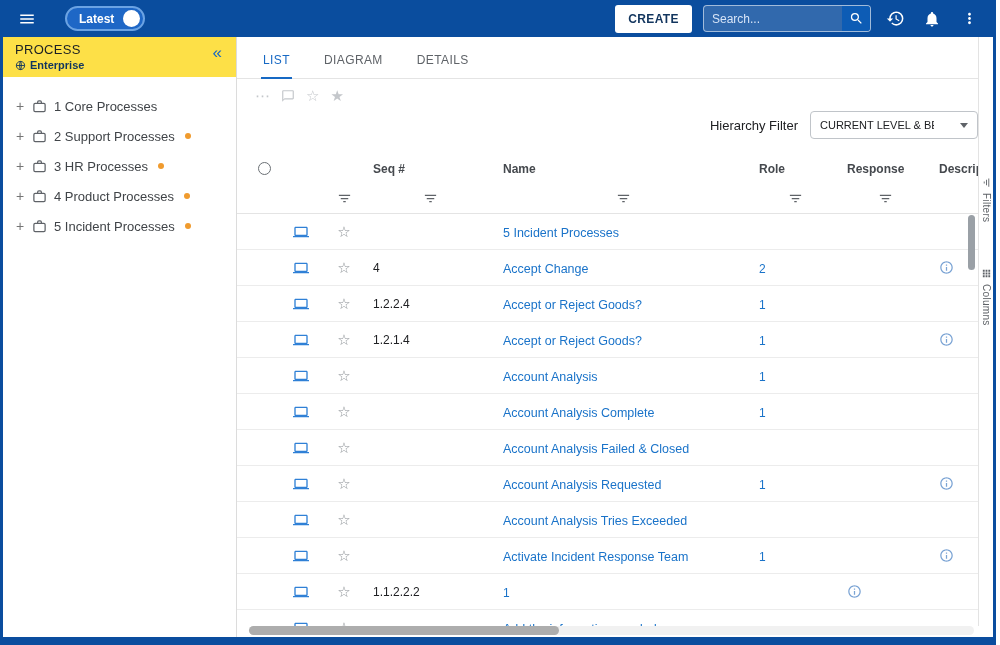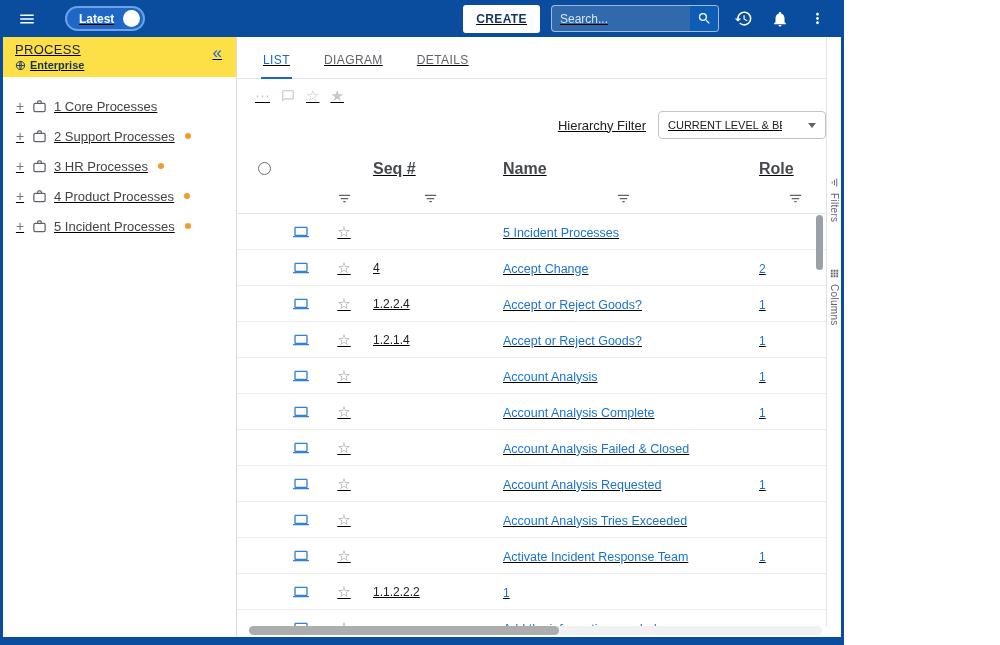--- a/index.html
+++ b/index.html
@@ -1,20 +1,20 @@
 <!DOCTYPE html>
 <html><head>
 <meta charset="utf-8">
 <style>
   * { box-sizing: border-box; margin: 0; padding: 0; }
   html, body { width: 1000px; height: 645px; overflow: hidden; }
   body { font-family: "Liberation Sans", sans-serif; }
   button { border: none; background: none; font-family: inherit; cursor: pointer; }
 
-  .app { width: 844px; height: 645px; background: #0a4d9e; display: flex; flex-direction: column; text-decoration: underline; }
+  .app { width: 996px; height: 645px; background: #0a4d9e; display: flex; flex-direction: column; }
 
   
   .topbar { height: 37px; flex: 0 0 37px; display: flex; align-items: center; padding: 0 14px; gap: 11px; }
   .icon-btn { width: 26px; height: 26px; display: flex; align-items: center; justify-content: center; }
   .latest-pill { margin-left: 14px; height: 25px; border-radius: 14px; background: #1e67c6; border: 2px solid #6ba3e3;
                  display: flex; align-items: center; gap: 9px; padding: 0 3px 0 12px; cursor: pointer; }
   .latest-label { color: #fff; font-size: 12px; font-weight: 700; }
   .knob { width: 17px; height: 17px; border-radius: 50%; background: #fff; }
   .spacer { flex: 1; }
   .create-btn { background: #fff; color: #12355e; font-size: 12px; font-weight: 700; letter-spacing: .4px;
@@ -55,21 +55,21 @@
   .filter-row { display: flex; justify-content: flex-end; align-items: center; gap: 12px; padding: 6px 0 14px 0; margin-right: 15px; }
   .hf-label { font-size: 13px; color: #202124; }
   .hf-select { width: 168px; height: 28px; border: 1px solid #c0c4c9; border-radius: 4px; display: flex; align-items: center;
                padding: 0 9px; cursor: pointer; background: #fff; }
   .hf-value { font-size: 11px; color: #202124; white-space: nowrap; overflow: hidden; text-overflow: clip; max-width: 114px; }
   .hf-caret { margin-left: auto; width: 0; height: 0; border-left: 4px solid transparent; border-right: 4px solid transparent; border-top: 5px solid #5f6368; }
 
   .grid { display: grid; grid-template-columns: 30px 44px 42px 130px 256px 88px 92px 1fr; align-items: center;
           margin-right: 15px; padding-left: 12px; }
   .header-row { height: 31px; }
-  .hcell { font-size: 16px; font-weight: 600; color: #45494e; padding-left: 8px; white-space: nowrap; overflow: hidden; }
+  .hcell { font-size: 12px; font-weight: 600; color: #45494e; padding-left: 8px; white-space: nowrap; overflow: hidden; }
   .c-center { display: flex; align-items: center; justify-content: center; }
   .sel-circle { width: 13px; height: 13px; border: 1.5px solid #6b7075; border-radius: 50%; cursor: pointer; }
 
   .funnel-row { height: 30px; border-bottom: 1px solid #e4e4e4; }
   .funnel { display: flex; align-items: center; justify-content: center; cursor: pointer; }
 
   .tbody { flex: 1; overflow: hidden; }
   .row { height: 36px; border-bottom: 1px solid #ececec; }
   .cell { padding-left: 8px; overflow: hidden; white-space: nowrap; }
   .seq { font-size: 12px; color: #202124; }

